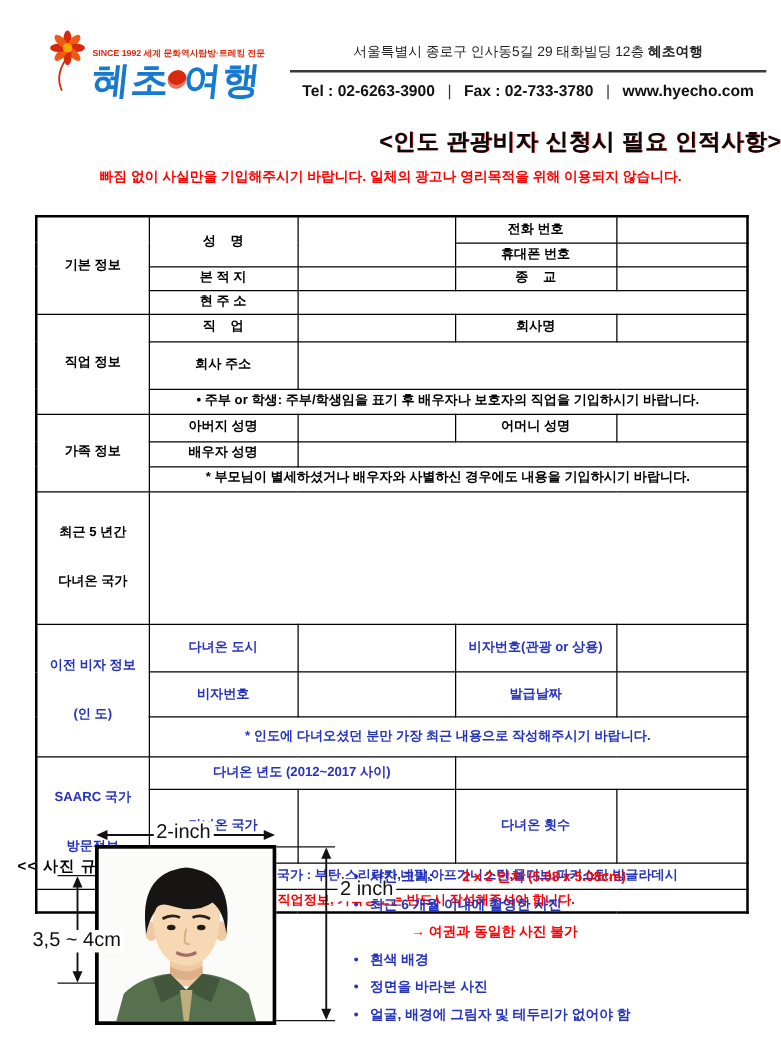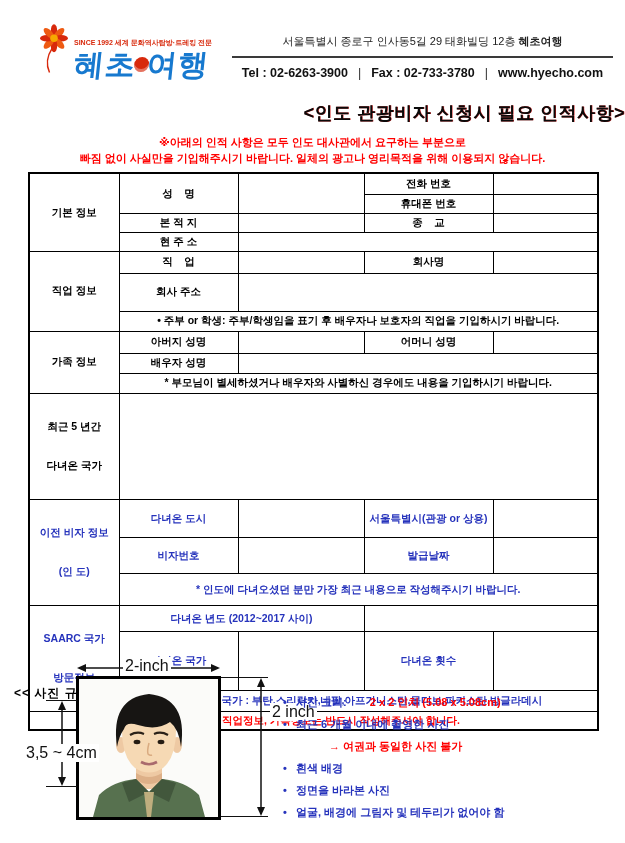--- a/index.html
+++ b/index.html
@@ -101,21 +101,20 @@
       <div class="addr-line"><span>서울특별시 종로구 인사동5길 29 태화빌딩 12층 </span><b>혜초여행</b></div>
       <div class="contact-rule"></div>
       <div class="tel-line">
         <span>Tel : 02-6263-3900</span><span class="tel-sep">|</span><span>Fax : 02-733-3780</span><span class="tel-sep">|</span><span>www.hyecho.com</span>
       </div>
     </div>
   </div>
 
   <div class="doc-title">&lt;인도 관광비자 신청시 필요 인적사항&gt;</div>
   <div class="notice">
-    <div>※아래의 인적 사항은 모두 인도 대사관에서 요구하는 부분으로</div>
     <div>빠짐 없이 사실만을 기입해주시기 바랍니다. 일체의 광고나 영리목적을 위해 이용되지 않습니다.</div>
   </div>
 
   <table class="form">
     <colgroup>
         <col style="width:90px">
         <col style="width:119px">
         <col style="width:126px">
         <col style="width:129px">
         <col style="width:105px">
@@ -181,21 +180,21 @@
       <td colspan="4" class="fill"></td>
     </tr>
 
     <tr style="height:22px">
       <td rowspan="3" class="blue">
         <div>이전 비자 정보</div>
         <div>(인 도)</div>
       </td>
       <td class="blue">다녀온 도시</td>
       <td class="fill"></td>
-      <td class="blue">서울특별시(관광 or 상용)</td>
+      <td class="blue">비자번호(관광 or 상용)</td>
       <td class="fill"></td>
     </tr>
     <tr style="height:20px">
       <td class="blue">비자번호</td>
       <td class="fill"></td>
       <td class="blue">발급날짜</td>
       <td class="fill"></td>
     </tr>
     <tr style="height:18px">
       <td colspan="4" class="blue note">* 인도에 다녀오셨던 분만 가장 최근 내용으로 작성해주시기 바랍니다.</td>

